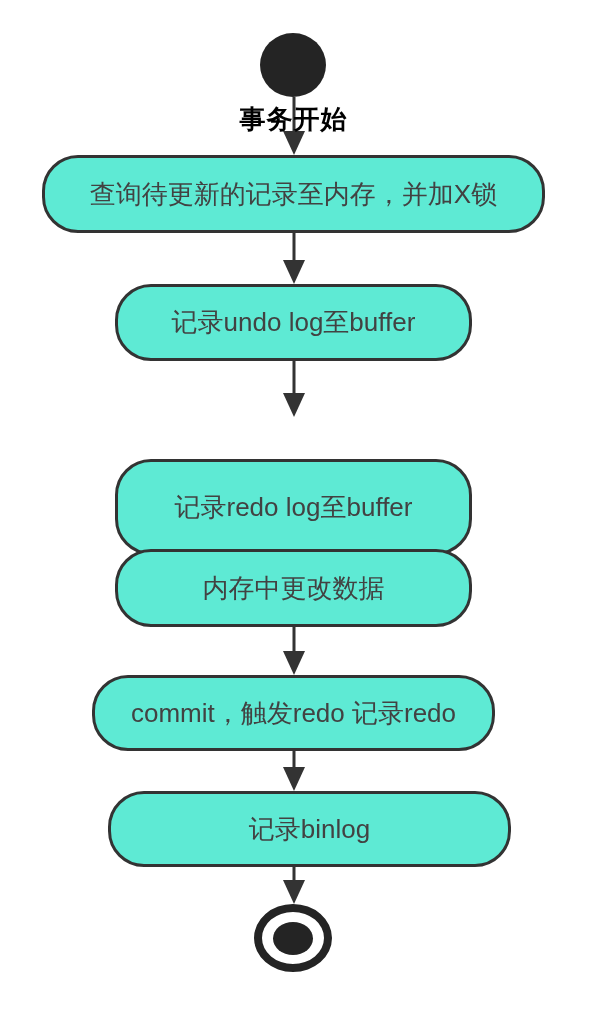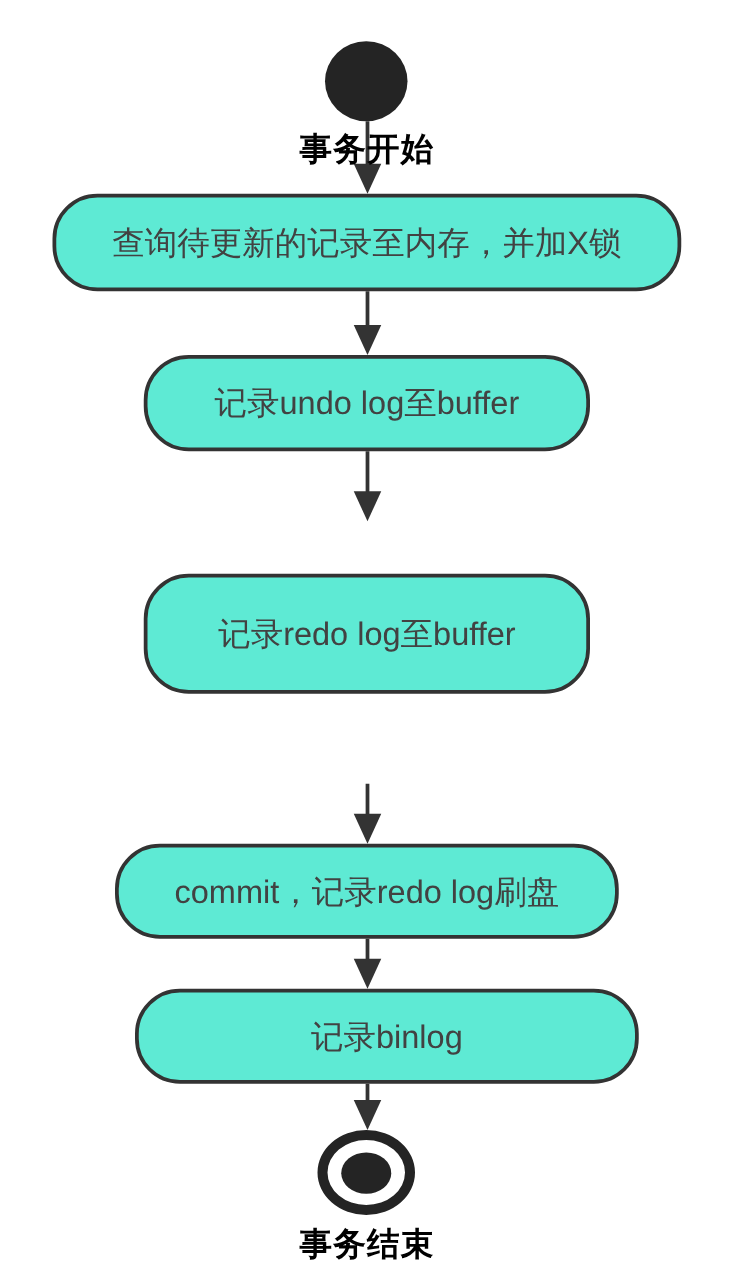--- a/index.html
+++ b/index.html
@@ -153,43 +153,45 @@
 
   <div class="step-box box-3">
     <span>记录redo log至buffer</span>
   </div>
 
   <div class="arrow a4">
     <div class="shaft"></div>
     <div class="head"></div>
   </div>
 
+  <div class="step-box box-4">
+    <span>内存中更改数据</span>
+  </div>
 
   <div class="arrow a5">
     <div class="shaft"></div>
     <div class="head"></div>
   </div>
 
   <div class="step-box box-5">
-    <span>commit，记录redo log刷盘</span>
+    <span>commit，触发redo 记录redo</span>
   </div>
 
   <div class="arrow a6">
     <div class="shaft"></div>
     <div class="head"></div>
   </div>
 
   <div class="step-box box-6">
     <span>记录binlog</span>
   </div>
 
   <div class="arrow a7">
     <div class="shaft"></div>
     <div class="head"></div>
   </div>
 
   <div class="final-node">
     <div class="dot"></div>
   </div>
 
-  <div class="node-label label-end">事务结束</div>
 
 </div>
 
 </body></html>

